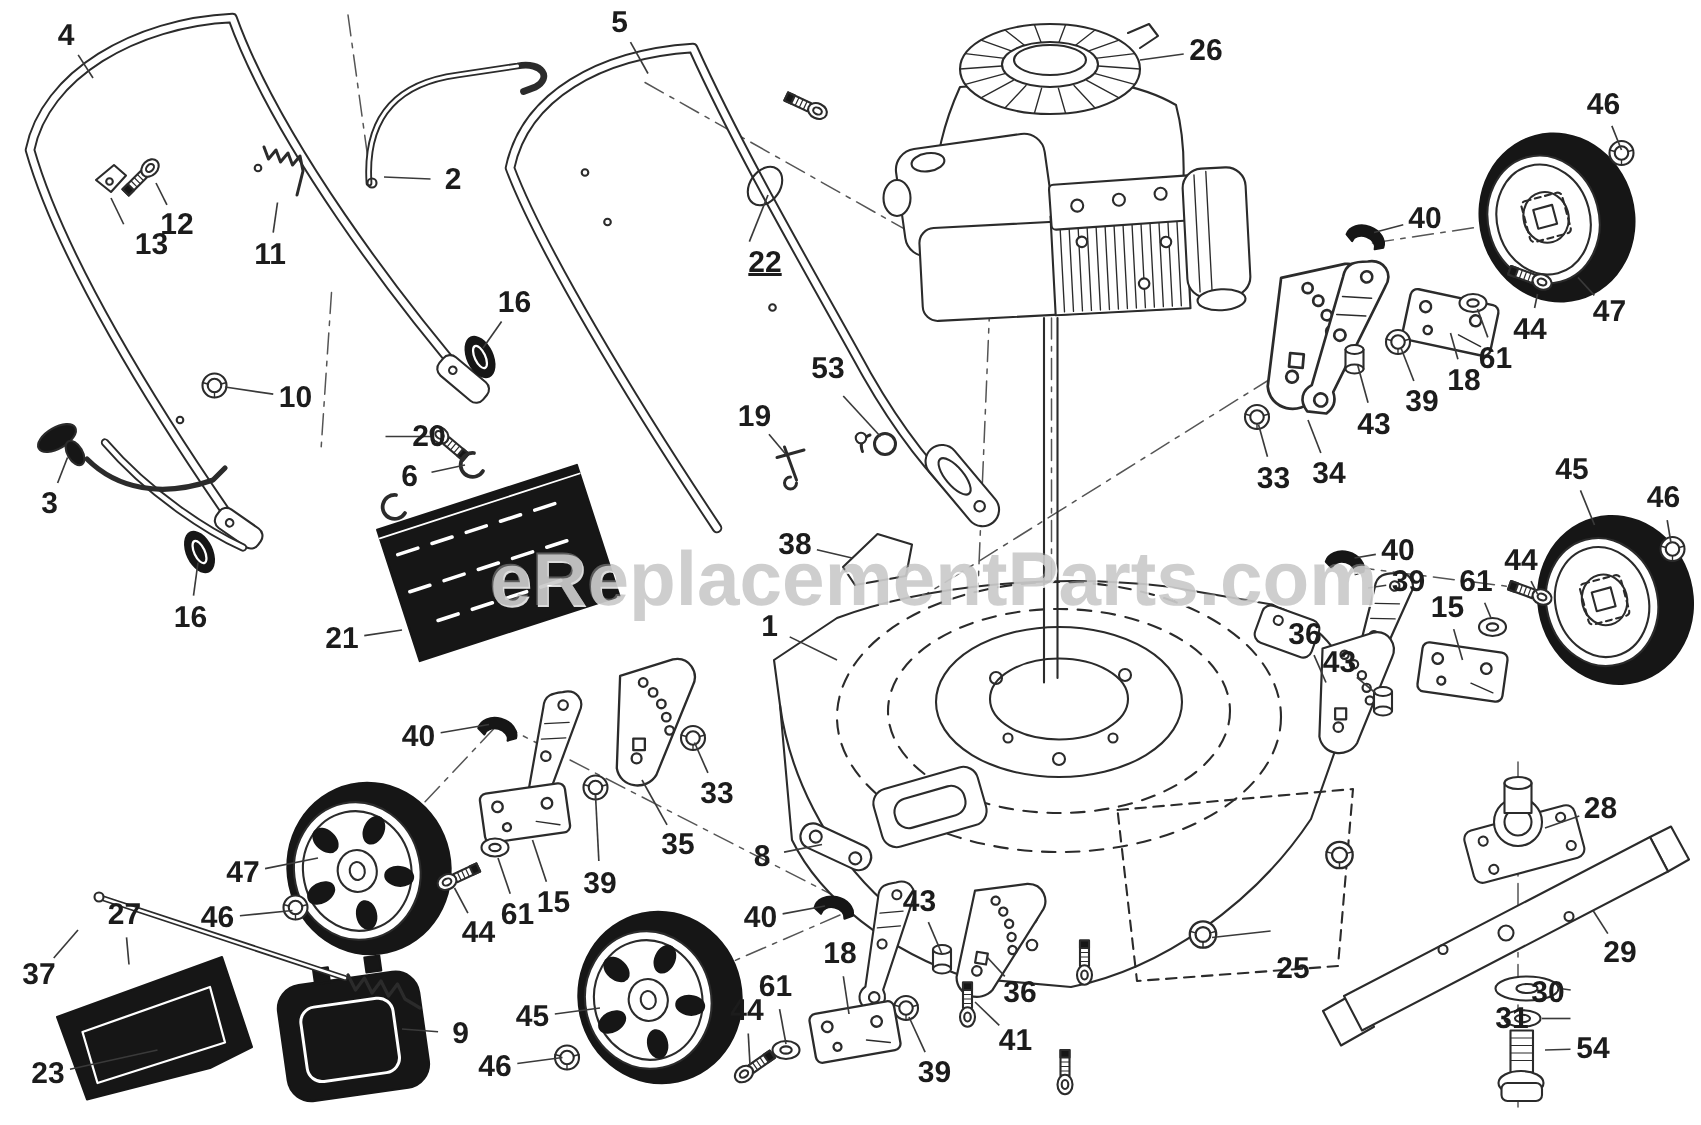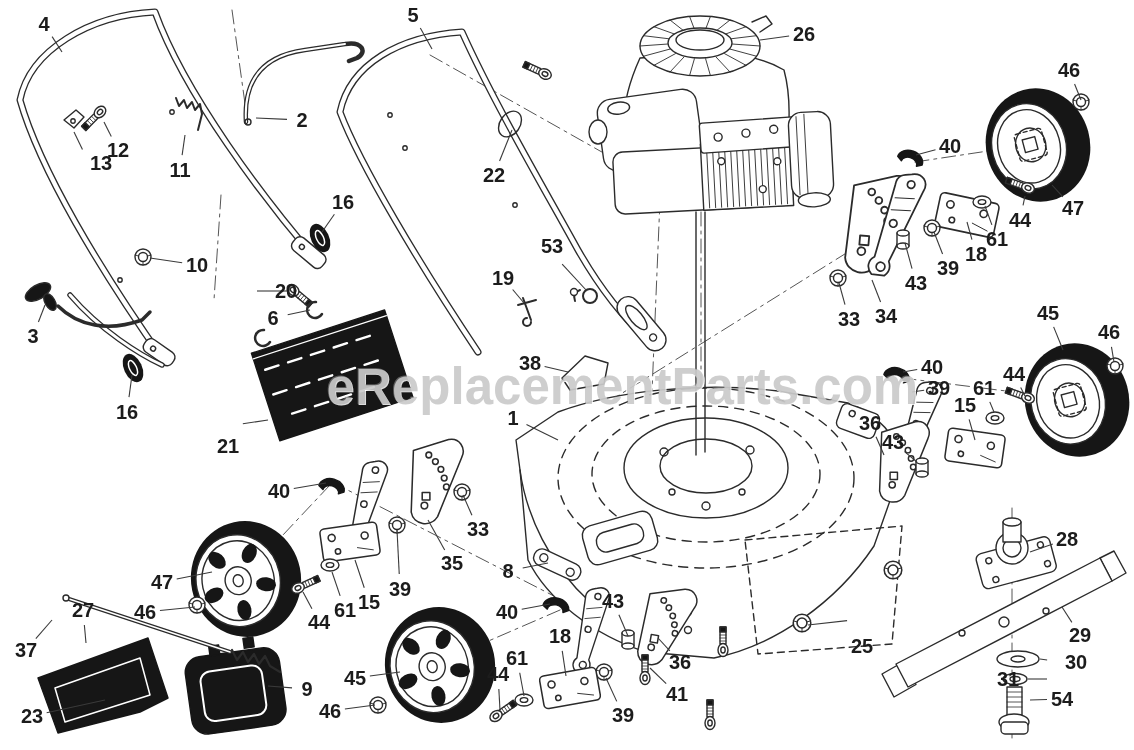--- a/index.html
+++ b/index.html
@@ -414,40 +414,40 @@
     </svg>
 
 <div id="callouts">
       <div class="callout" style="left: 44px; top: 24px;">4</div>
       <div class="callout" style="left: 413px; top: 15px;">5</div>
       <div class="callout" style="left: 302px; top: 120px;">2</div>
       <div class="callout" style="left: 804px; top: 34px;">26</div>
       <div class="callout" style="left: 89px; top: 163px; margin-left: 12px;">13</div>
       <div class="callout" style="left: 118px; top: 150px;">12</div>
       <div class="callout" style="left: 180px; top: 170px; text-align: center;">11</div>
-      <div class="callout" style="left: 494px; top: 175px;">22</div>
+      <div class="callout" style="left: 510px; top: 175px; text-decoration: underline;">22</div>
       <div class="callout" style="left: 1069px; top: 70px;">46</div>
       <div class="callout" style="left: 950px; top: 146px;">40</div>
       <div class="callout" style="left: 1073px; top: 208px;">47</div>
       <div class="callout" style="left: 1020px; top: 220px;">44</div>
       <div class="callout" style="left: 997px; top: 239px;">61</div>
       <div class="callout" style="left: 976px; top: 254px;">18</div>
       <div class="callout" style="left: 948px; top: 268px;">39</div>
       <div class="callout" style="left: 916px; top: 283px;">43</div>
       <div class="callout" style="left: 343px; top: 202px;">16</div>
       <div class="callout" style="left: 197px; top: 265px;">10</div>
       <div class="callout" style="left: 552px; top: 246px;">53</div>
       <div class="callout" style="left: 503px; top: 278px;">19</div>
       <div class="callout" style="left: 849px; top: 319px;">33</div>
       <div class="callout" style="left: 886px; top: 316px;">34</div>
       <div class="callout" style="left: 33px; top: 336px;">3</div>
       <div class="callout" style="left: 242px; top: 291px; margin-left: 44px;">20</div>
       <div class="callout" style="left: 273px; top: 318px;">6</div>
       <div class="callout" style="left: 127px; top: 412px;">16</div>
-      <div class="callout" style="left: 228px; top: 446px;">21</div>
+      <div class="callout" style="left: 228px; top: 426px;">21</div>
       <div class="callout" style="left: 530px; top: 363px;">38</div>
       <div class="callout" style="left: 513px; top: 418px;">1</div>
       <div class="callout" style="left: 1048px; top: 313px;">45</div>
       <div class="callout" style="left: 1109px; top: 332px;">46</div>
       <div class="callout" style="left: 932px; top: 367px;">40</div>
       <div class="callout" style="left: 939px; top: 388px;">39</div>
       <div class="callout" style="left: 1014px; top: 374px;">44</div>
       <div class="callout" style="left: 984px; top: 388px;">61</div>
       <div class="callout" style="left: 965px; top: 405px;">15</div>
       <div class="callout" style="left: 870px; top: 423px;">36</div>
@@ -472,20 +472,20 @@
       <div class="callout" style="left: 560px; top: 636px;">18</div>
       <div class="callout" style="left: 508px; top: 571px;">8</div>
       <div class="callout" style="left: 507px; top: 612px;">40</div>
       <div class="callout" style="left: 613px; top: 601px;">43</div>
       <div class="callout" style="left: 680px; top: 662px;">36</div>
       <div class="callout" style="left: 677px; top: 694px;">41</div>
       <div class="callout" style="left: 623px; top: 715px;">39</div>
       <div class="callout" style="left: 862px; top: 619px; margin-top: 27px;">25</div>
       <div class="callout" style="left: 1067px; top: 539px;">28</div>
       <div class="callout" style="left: 1080px; top: 635px;">29</div>
-      <div class="callout" style="left: 1032px; top: 662px; margin-left: 44px;">30</div>
+      <div class="callout" style="left: 1032px; top: 662px;">30</div>
       <div class="callout" style="left: 1008px; top: 679px;">31</div>
       <div class="callout" style="left: 1062px; top: 699px;">54</div>
     </div>
 
 <div class="watermark">eReplacementParts.com</div>
 
 </div>
 
 </body></html>

